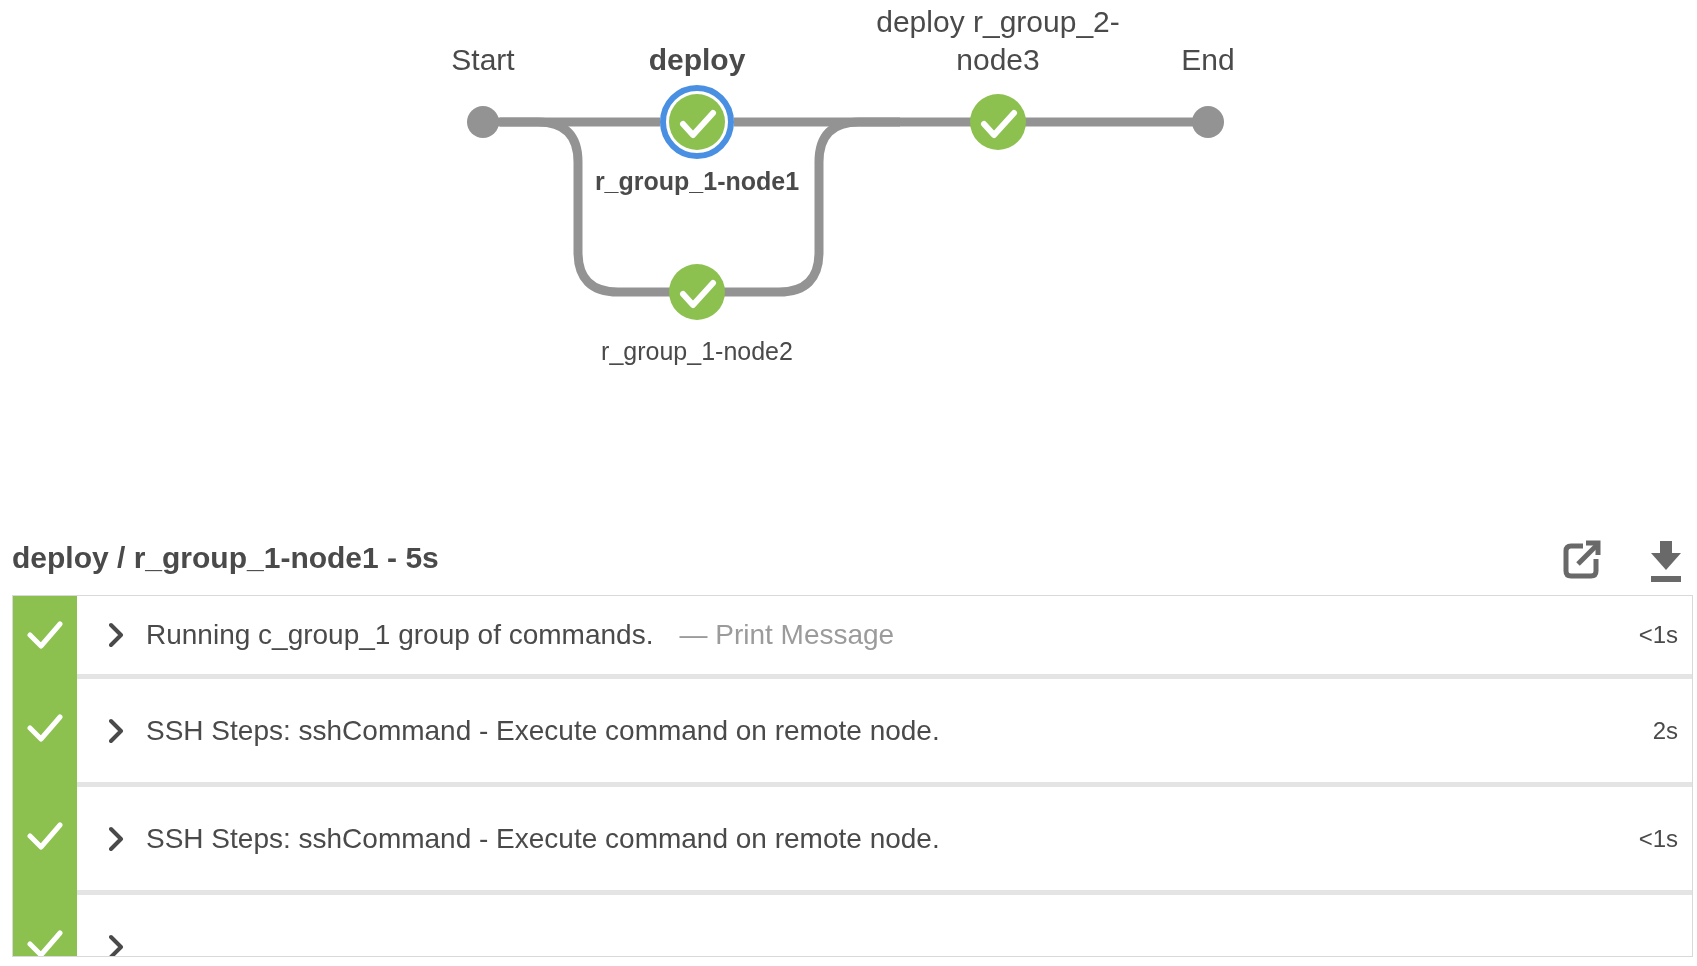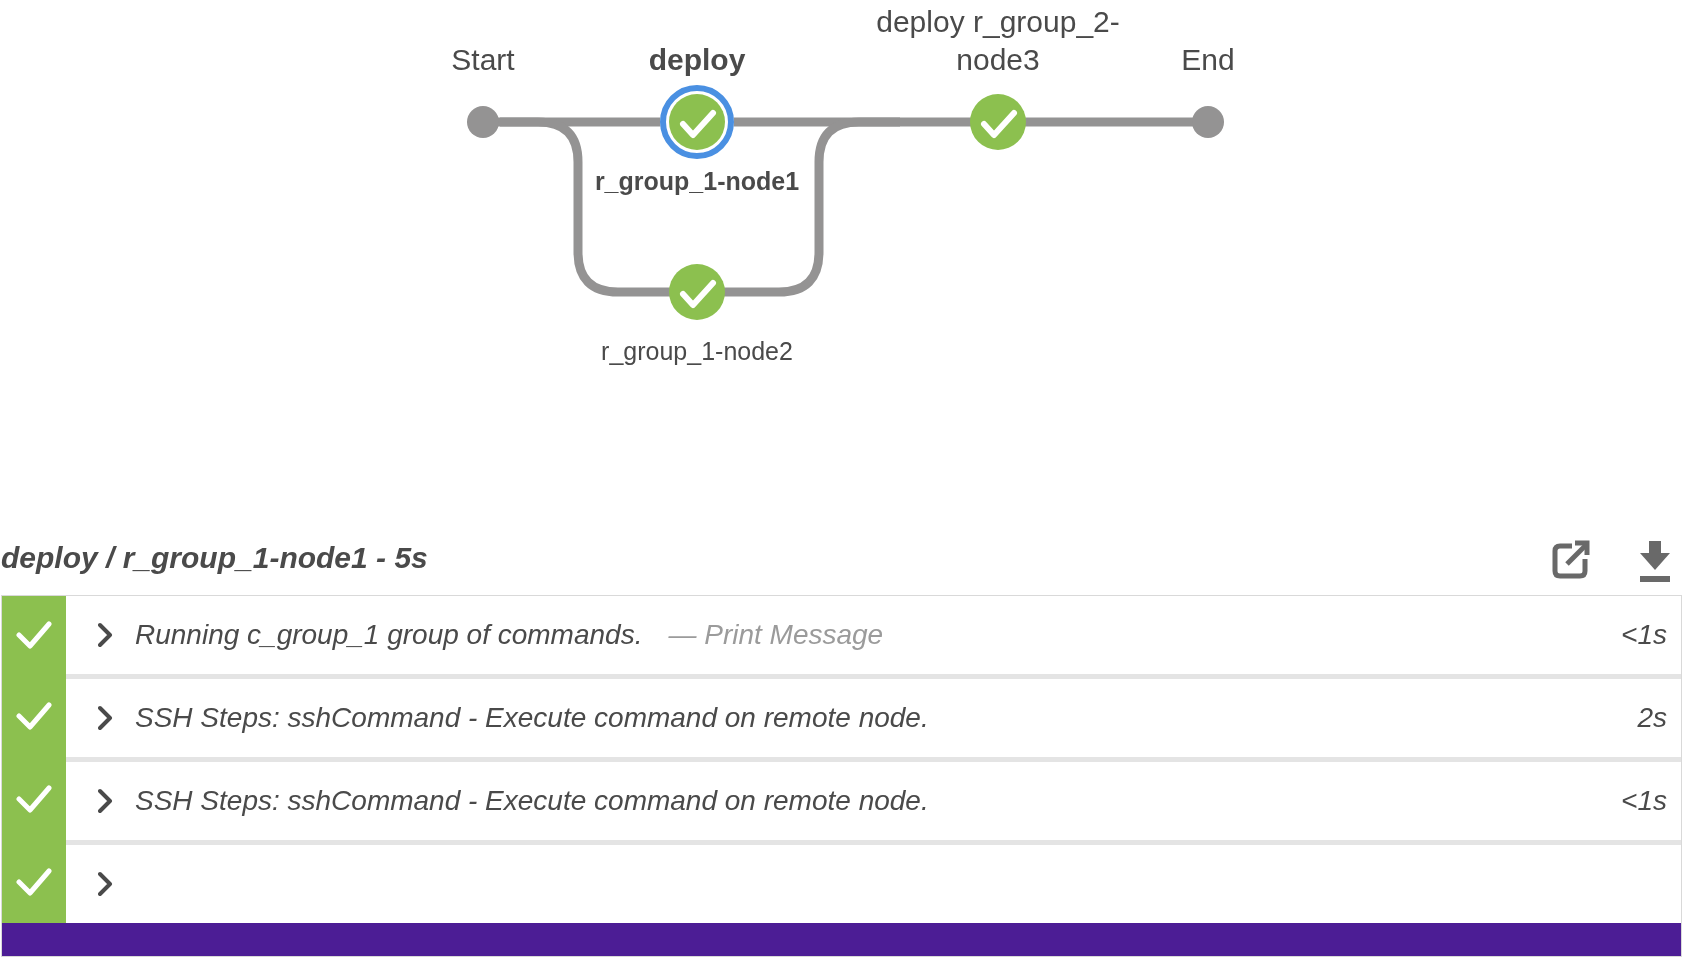--- a/index.html
+++ b/index.html
@@ -18,44 +18,44 @@
     font-family:"Liberation Sans", sans-serif;color:var(--text-dark);
   }
   
   .graph-wrap{position:absolute;top:0;left:0;width:1697px;height:430px;}
   .graph-wrap svg{display:block;}
   .g-label{fill:var(--text-dark);font-size:30px;font-family:"Liberation Sans",sans-serif;}
   .g-label.bold{font-weight:bold;}
   .g-branch-label{fill:var(--text-dark);font-size:25px;font-family:"Liberation Sans",sans-serif;}
   .g-branch-label.bold{font-weight:bold;}
   
-  .log-panel{position:absolute;left:1px;top:533px;width:1681px;font-style:italic;}
+  .log-panel{position:absolute;left:12px;top:533px;width:1681px;}
   .log-header{display:flex;align-items:flex-start;height:62px;}
   .log-title{font-size:30px;font-weight:bold;color:var(--text-dark);padding-top:8px;}
   .log-actions{margin-left:auto;display:flex;align-items:center;gap:44px;padding-top:4px;padding-right:8px;}
   .log-actions svg{display:block;cursor:pointer;}
   .steps-table{
     border:1px solid var(--border);
     height:362px;overflow:hidden;background:#4c1d95;
   }
   .step-row{display:flex;align-items:stretch;}
   .step-row + .step-row .row-body{border-top:5px solid var(--separator);}
   .status-cell{
     width:64px;flex:0 0 64px;background:var(--green);
     display:flex;align-items:center;justify-content:center;
   }
   .row-body{
     flex:1;height:78px;display:flex;align-items:center;
     padding-left:32px;padding-right:14px;background:#fff;
   }
-  .step-row + .step-row .row-body{height:83px;}
+  .step-row + .step-row .row-body{height:108px;}
   .chevron{margin-right:22px;display:flex;align-items:center;cursor:pointer;}
   .step-text{font-size:28px;color:var(--text-dark);white-space:nowrap;}
   .step-annotation{font-size:28px;color:var(--text-muted);margin-left:26px;white-space:nowrap;}
-  .step-duration{margin-left:auto;font-size:28px;color:var(--text-dark);white-space:nowrap;}
+  .step-duration{margin-left:auto;font-size:24px;color:var(--text-dark);white-space:nowrap;}
   .partial .row-body{height:78px;}
 </style>
 </head>
 <body>
 
 <div class="graph-wrap">
   <svg viewBox="0 0 1697 430" width="1697" height="430">
 
     <path d="M483 122 H1208" stroke="#949393" stroke-width="9" fill="none"></path>
 

